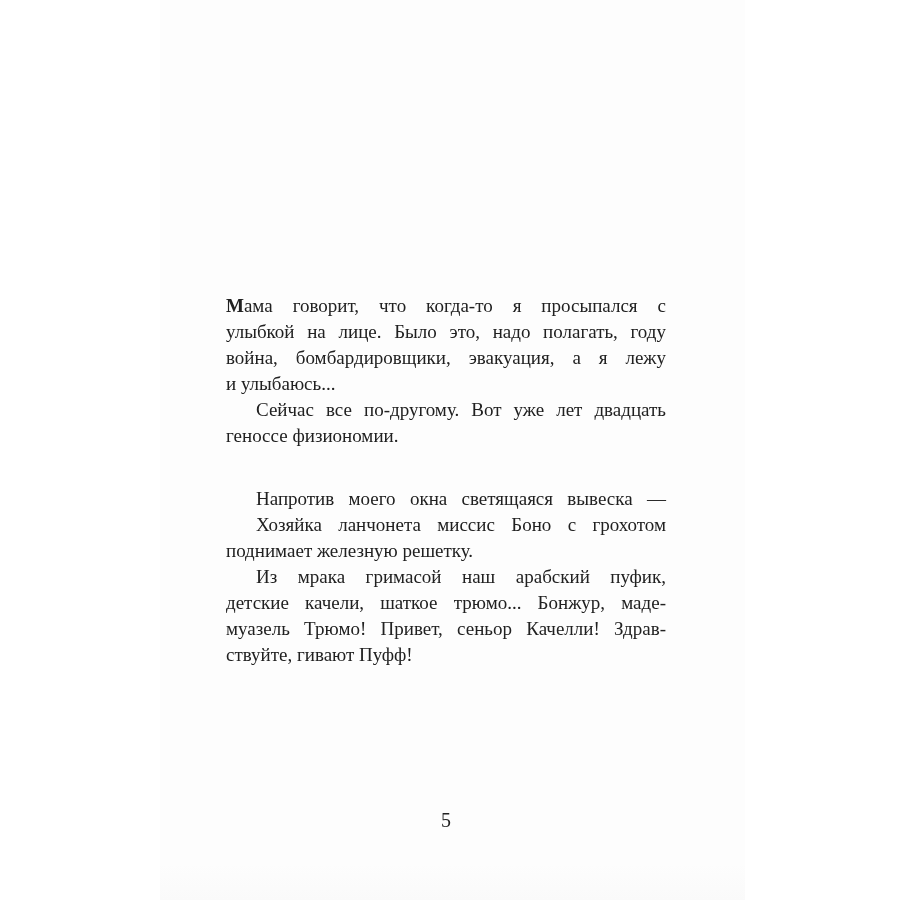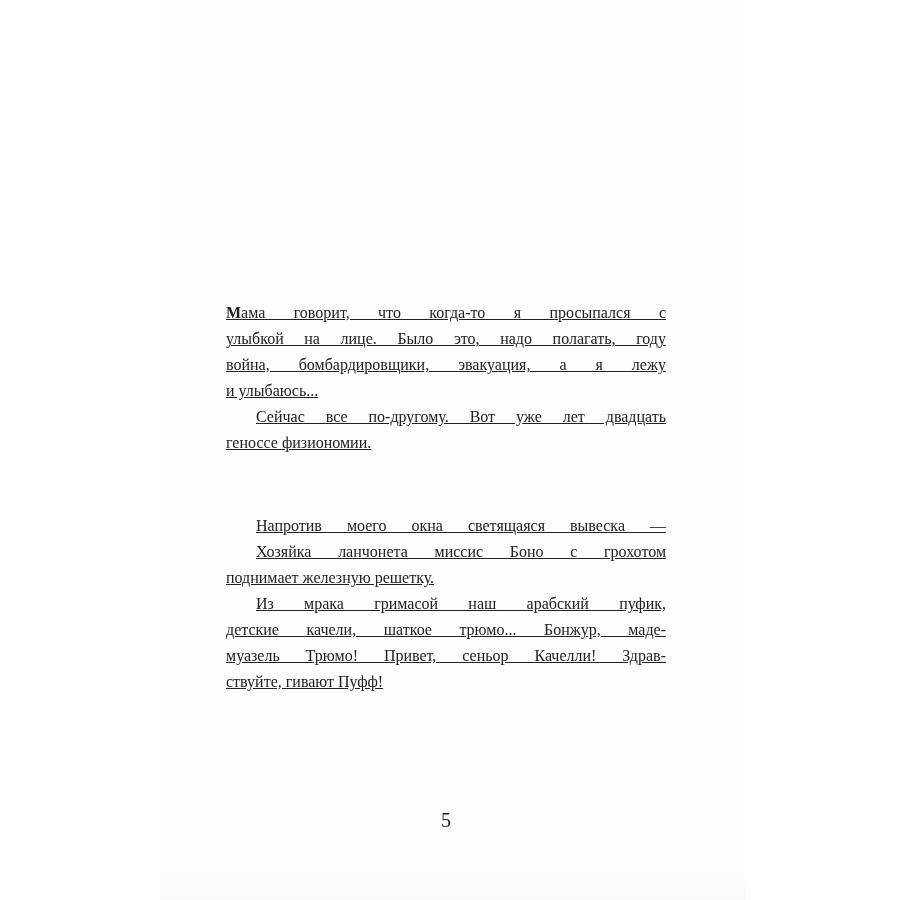--- a/index.html
+++ b/index.html
@@ -22,30 +22,29 @@
     position: absolute;
     left: 160px;
     top: 0;
     width: 585px;
     height: 900px;
     background: linear-gradient(to bottom, #fdfdfd 0%, #fdfdfd 96%, #fafafa 100%);
   }
   .text-column {
     position: absolute;
     left: 226px;
-    top: 300px;
+    top: 293px;
     width: 440px;
     font-family: "Liberation Serif", "DejaVu Serif", serif;
-    font-size: 16px;
+    font-size: 19px;
     line-height: 26px;
     color: #212121;
-    text-decoration: underline;
   }
   .section { display: block; }
-  .section.second { margin-top: 57px; }
+  .section.second { margin-top: 37px; }
   .para { display: block; }
   .ln {
     text-align: justify;
     text-align-last: justify;
     white-space: normal;
   }
   .ln.last { text-align-last: left; }
   .ln.indent { padding-left: 30px; }
   .lead-letter { font-weight: 700; }
   .page-number {

